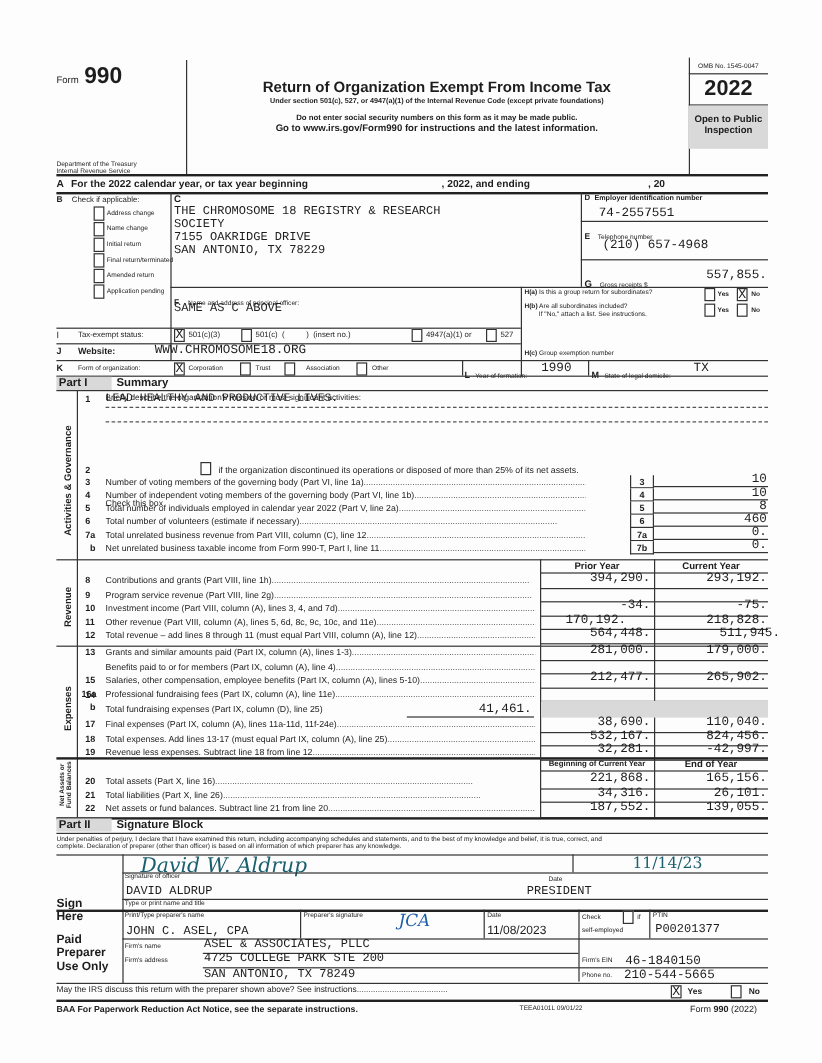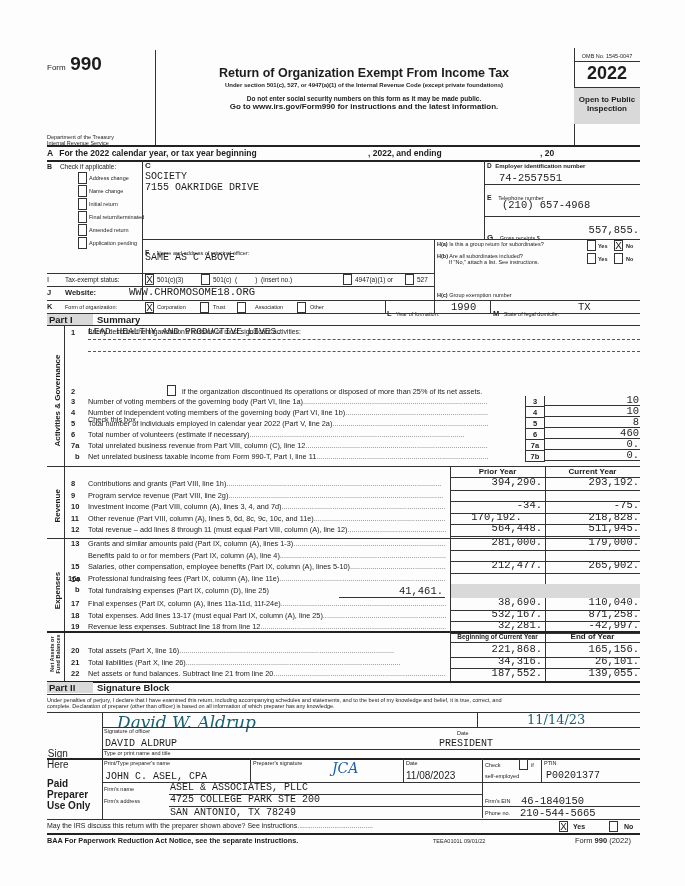--- a/index.html
+++ b/index.html
@@ -79,22 +79,24 @@
       <div class="cb" style="left:31px;top:176px;width:9px;height:12px;"></div>
       <div class="abs tiny" style="left:42px;top:179px;">Amended return</div>
       <div class="cb" style="left:31px;top:189px;width:9px;height:12px;"></div>
       <div class="abs tiny" style="left:42px;top:192px;">Application pending</div>
     </div>
 
   <div class="vl" style="left:95px;top:112px;height:140px;"></div>
 
   <div class="abs" style="left:98px;top:113px;font-size:8px;font-weight:bold;">C</div>
   <div class="abs mono" style="left:98px;top:123px;font-size:10px;line-height:11px;">
+    <div>THE CHROMOSOME 18 REGISTRY &amp; RESEARCH</div>
     <div>SOCIETY</div>
     <div>7155 OAKRIDGE DRIVE</div>
+    <div>SAN ANTONIO, TX 78229</div>
   </div>
   <div class="vl" style="left:437px;top:112px;height:79px;"></div>
 
   <div class="abs sm" style="left:440px;top:114px;font-weight:bold;">
     <span>D</span>&nbsp;
     <span style="font-size:6px;">Employer identification number</span>
   </div>
   <div class="abs mono" style="left:452px;top:124px;font-size:10.5px;">74-2557551</div>
   <div class="hl" style="left:437px;top:136px;width:156px;"></div>
 
@@ -256,21 +258,21 @@
       <div class="num" style="left:499px;top:452px;width:94px;padding-right:1px;line-height:11.5px;">-75.</div>
       <div class="hl" style="left:403px;top:464.5px;width:190px;"></div>
       <div class="ln" style="left:24px;top:465.5px;">11</div>
       <div class="desc" style="left:41px;top:465.5px;width:358px;overflow:hidden;"><span>Other revenue (Part VIII, column (A), lines 5, 6d, 8c, 9c, 10c, and 11e)</span><span class="dots">..........................................................................................................</span></div>
       <div class="num" style="left:404px;top:463.5px;width:94px;padding-right:3px;line-height:11.5px;text-align:center;">170,192.</div>
       <div class="num" style="left:499px;top:463.5px;width:94px;padding-right:1px;line-height:11.5px;">218,828.</div>
       <div class="hl" style="left:403px;top:476px;width:190px;"></div>
       <div class="ln" style="left:24px;top:477px;">12</div>
       <div class="desc" style="left:41px;top:477px;width:358px;overflow:hidden;"><span>Total revenue – add lines 8 through 11 (must equal Part VIII, column (A), line 12)</span><span class="dots">..........................................................................................................</span></div>
       <div class="num" style="left:404px;top:475px;width:94px;padding-right:3px;line-height:11.5px;">564,448.</div>
-      <div class="num" style="left:499px;top:475px;width:94px;padding-right:1px;line-height:11.5px;font-family:Liberation Mono, monospace;">511,945.</div>
+      <div class="num" style="left:510px;top:475px;width:94px;padding-right:1px;line-height:11.5px;font-family:Liberation Mono, monospace;">511,945.</div>
       <div class="hl" style="left:403px;top:487.5px;width:190px;"></div>
     </div>
   <div class="hl" style="left:0;top:490px;width:593px;"></div>
 
   <div class="vert" style="left:-12px;top:538px;width:44px;">Expenses</div>
   <div id="exp-lines">
       <div class="ln" style="left:24px;top:491px;">13</div>
       <div class="desc" style="left:41px;top:491px;width:358px;overflow:hidden;"><span>Grants and similar amounts paid (Part IX, column (A), lines 1-3)</span><span class="dots">..........................................................................................................</span></div>
       <div class="num" style="left:404px;top:489px;width:94px;padding-right:3px;line-height:11.5px;">281,000.</div>
       <div class="num" style="left:499px;top:489px;width:94px;padding-right:1px;line-height:11.5px;">179,000.</div>
@@ -295,21 +297,21 @@
       <div class="num" style="left:292px;top:537px;width:106px;border-bottom:1px solid #333;padding-right:2px;">41,461.</div>
       <div class="abs gray" style="left:404px;top:536px;width:189px;height:14px;"></div>
       <div class="ln" style="left:24px;top:551px;">17</div>
       <div class="desc" style="left:41px;top:551px;width:358px;overflow:hidden;"><span>Final expenses (Part IX, column (A), lines 11a-11d, 11f-24e)</span><span class="dots">..........................................................................................................</span></div>
       <div class="num" style="left:404px;top:549px;width:94px;padding-right:3px;line-height:11.5px;">38,690.</div>
       <div class="num" style="left:499px;top:549px;width:94px;padding-right:1px;line-height:11.5px;">110,040.</div>
       <div class="hl" style="left:403px;top:561.5px;width:190px;"></div>
       <div class="ln" style="left:24px;top:562.5px;">18</div>
       <div class="desc" style="left:41px;top:562.5px;width:358px;overflow:hidden;"><span>Total expenses. Add lines 13-17 (must equal Part IX, column (A), line 25)</span><span class="dots">..........................................................................................................</span></div>
       <div class="num" style="left:404px;top:560.5px;width:94px;padding-right:3px;line-height:11.5px;">532,167.</div>
-      <div class="num" style="left:499px;top:560.5px;width:94px;padding-right:1px;line-height:11.5px;">871,258.</div>
+      <div class="num" style="left:499px;top:560.5px;width:94px;padding-right:1px;line-height:11.5px;">824,456.</div>
       <div class="hl" style="left:403px;top:573px;width:190px;"></div>
       <div class="ln" style="left:24px;top:574px;">19</div>
       <div class="desc" style="left:41px;top:574px;width:358px;overflow:hidden;"><span>Revenue less expenses. Subtract line 18 from line 12</span><span class="dots">..........................................................................................................</span></div>
       <div class="num" style="left:404px;top:572px;width:94px;padding-right:3px;line-height:11.5px;">32,281.</div>
       <div class="num" style="left:499px;top:572px;width:94px;padding-right:1px;line-height:11.5px;">-42,997.</div>
       <div class="hl" style="left:403px;top:584.5px;width:190px;"></div>
     </div>
   <div class="hl2" style="left:0;top:583px;width:593px;"></div>
 
   <div class="abs" style="left:403px;top:583px;width:95px;text-align:center;font-size:6.5px;font-weight:bold;padding-top:2px;">Beginning of Current Year</div>
@@ -340,21 +342,21 @@
   <div class="part" style="left:2px;top:634px;">Part II</div>
   <div class="part" style="left:50px;top:634px;">Signature Block</div>
   <div class="hl" style="left:0;top:646px;width:593px;"></div>
   <div class="abs tiny" style="left:0;top:649px;line-height:6px;width:593px;">
     <div>Under penalties of perjury, I declare that I have examined this return, including accompanying schedules and statements, and to the best of my knowledge and belief, it is true, correct, and</div>
     <div>complete. Declaration of preparer (other than officer) is based on all information of which preparer has any knowledge.</div>
   </div>
   <div class="hl" style="left:0;top:664px;width:593px;"></div>
   <div class="vl" style="left:55px;top:664px;height:108px;"></div>
 
-  <div class="abs" style="left:0;top:700px;font-size:10px;font-weight:normal;line-height:11px;text-align:center;">
+  <div class="abs" style="left:0;top:700px;font-size:10px;font-weight:bold;line-height:11px;">
     <div>Sign</div>
     <div>Here</div>
   </div>
   <div class="abs sig" style="left:70px;top:664px;font-size:17px;">David W. Aldrup</div>
   <div class="vl" style="left:430px;top:664px;height:15px;"></div>
   <div class="abs sig" style="left:480px;top:664px;font-size:13px;font-style:normal;">11/14/23</div>
   <div class="hl" style="left:55px;top:679px;width:538px;"></div>
   <div class="abs tiny" style="left:57px;top:680px;">Signature of officer</div>
   <div class="abs tiny" style="left:410px;top:682px;">Date</div>
   <div class="abs mono" style="left:58px;top:690px;font-size:10px;">DAVID ALDRUP</div>

